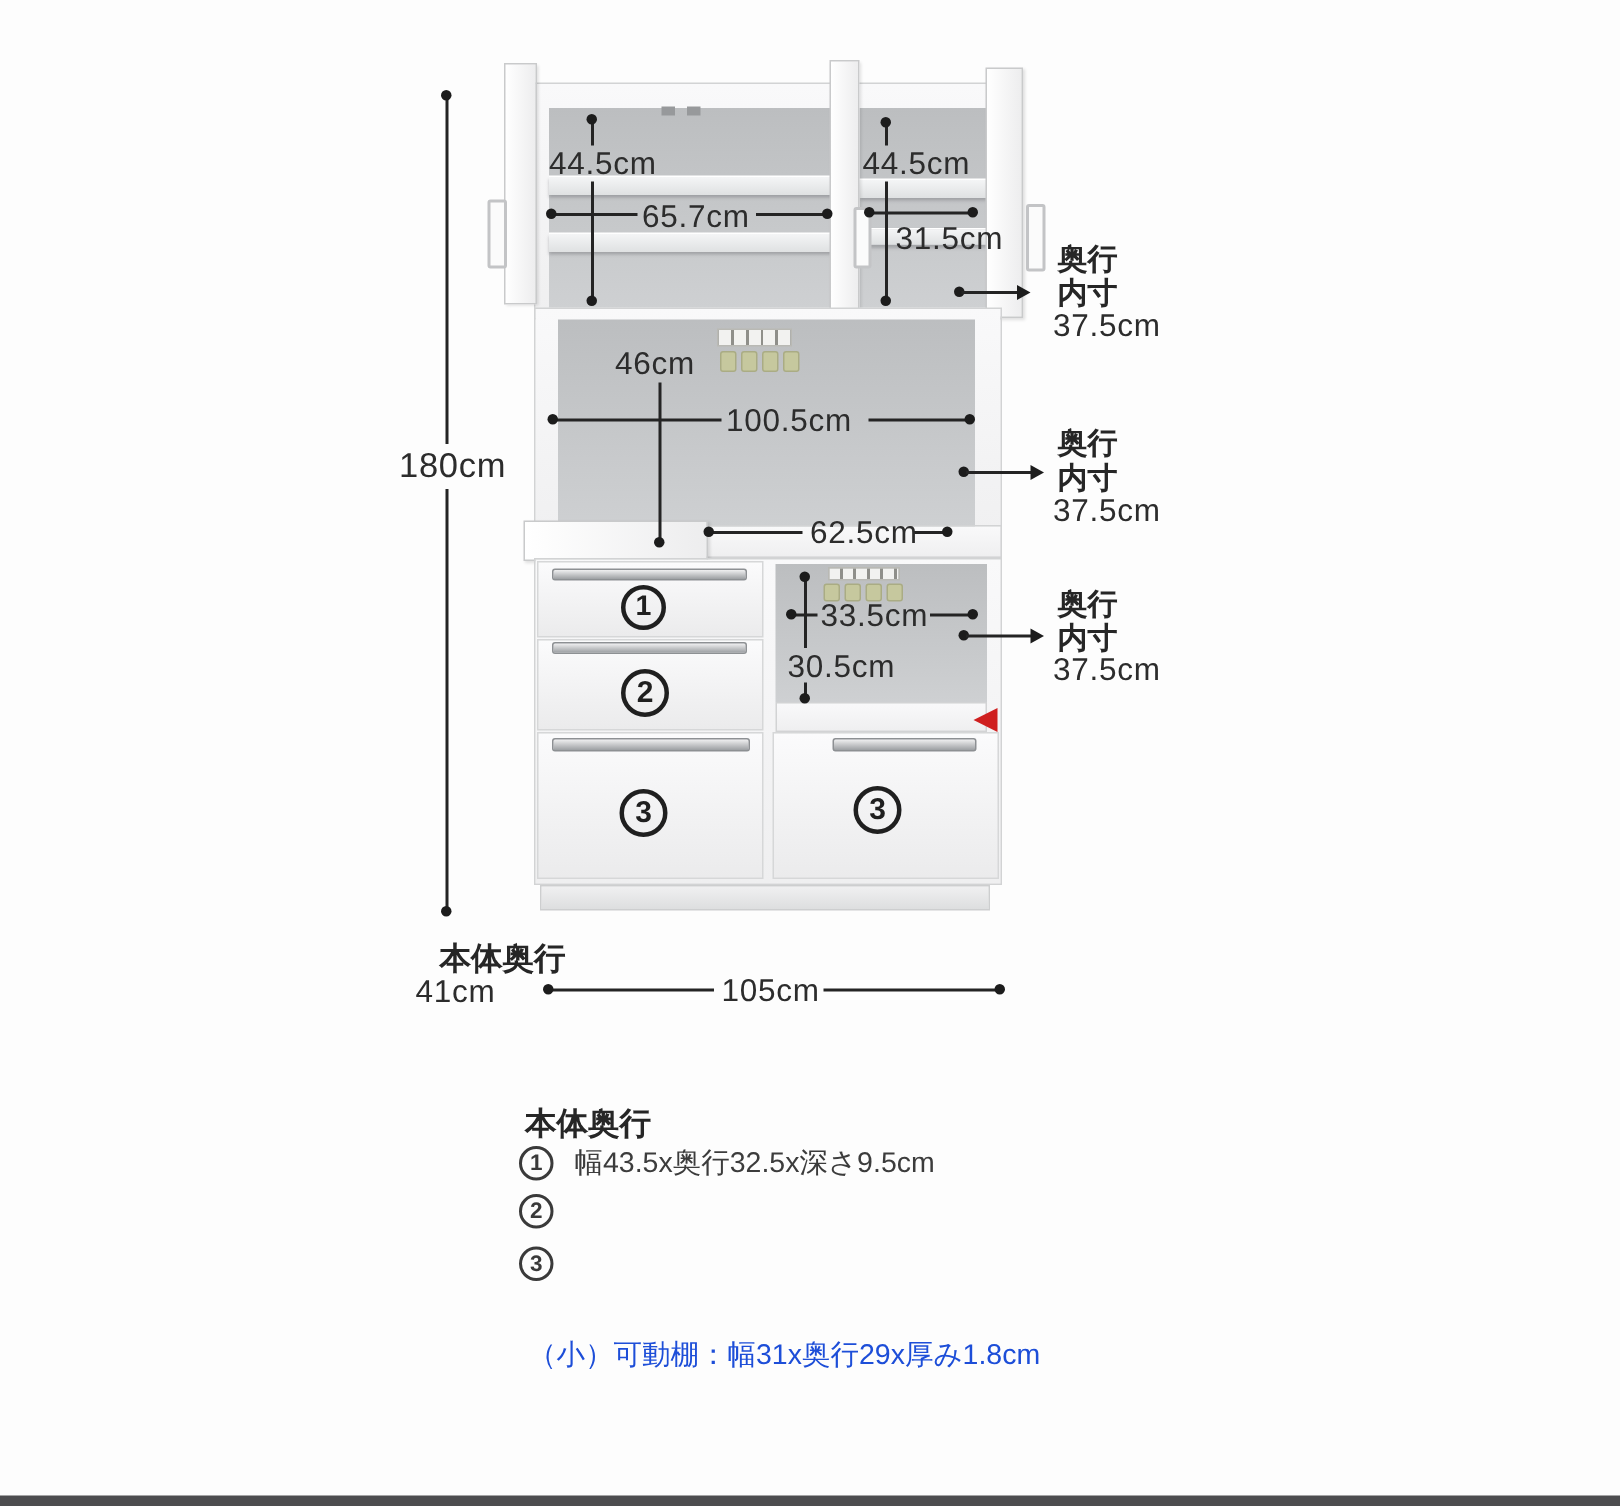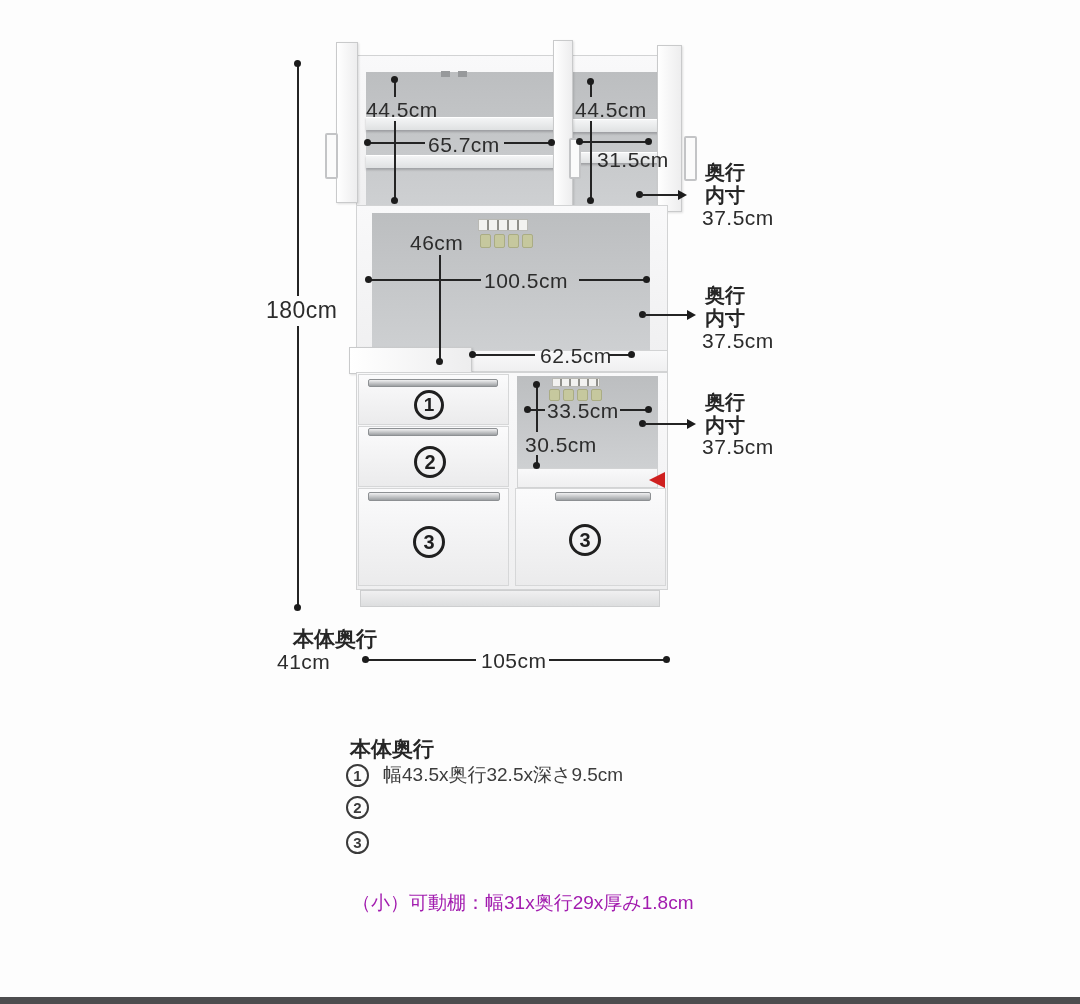--- a/index.html
+++ b/index.html
@@ -25,21 +25,21 @@
   .dot{position:absolute;width:7px;height:7px;border-radius:50%;background:#1c1c1c;}
   .arrowhead-r{position:absolute;width:0;height:0;border-left:9px solid #1c1c1c;border-top:5px solid transparent;border-bottom:5px solid transparent;}
   .dim{position:absolute;font-weight:normal;color:#2c2c2c;white-space:nowrap;letter-spacing:.5px;}
   .jp{position:absolute;font-weight:bold;color:#262626;white-space:nowrap;}
   .circle-num{position:absolute;border:3px solid #1f1f1f;border-radius:50%;display:flex;align-items:center;justify-content:center;font-weight:bold;color:#1f1f1f;background:rgba(255,255,255,.0);box-sizing:border-box;}
   .tri-left{position:absolute;width:0;height:0;border-right:16px solid #cf1f1f;border-top:8px solid transparent;border-bottom:8px solid transparent;}
   
   .spec-row{position:absolute;display:flex;align-items:center;gap:14px;}
   .spec-circle{width:23px;height:23px;border:2px solid #3a3a3a;border-radius:50%;display:flex;align-items:center;justify-content:center;font-size:15px;font-weight:bold;color:#3a3a3a;box-sizing:border-box;flex:0 0 auto;}
   .spec-text{font-size:19px;color:#3c3c3c;}
-  .note-text{position:absolute;font-size:19px;color:#a21caf;white-space:nowrap;}
+  .note-text{position:absolute;font-size:19px;color:#1d4ed8;white-space:nowrap;}
   .bottom-bar{position:absolute;background:#4d4d4f;}
 </style>
 </head>
 <body>
 
 <div id="stage">
 
   <div class="panel" style="left:356px;top:55px;width:312px;height:158px;"></div>
   <div class="interior" style="left:366px;top:72px;width:190px;height:133px;"></div>
   <div class="interior" style="left:573px;top:72px;width:85px;height:133px;"></div>

